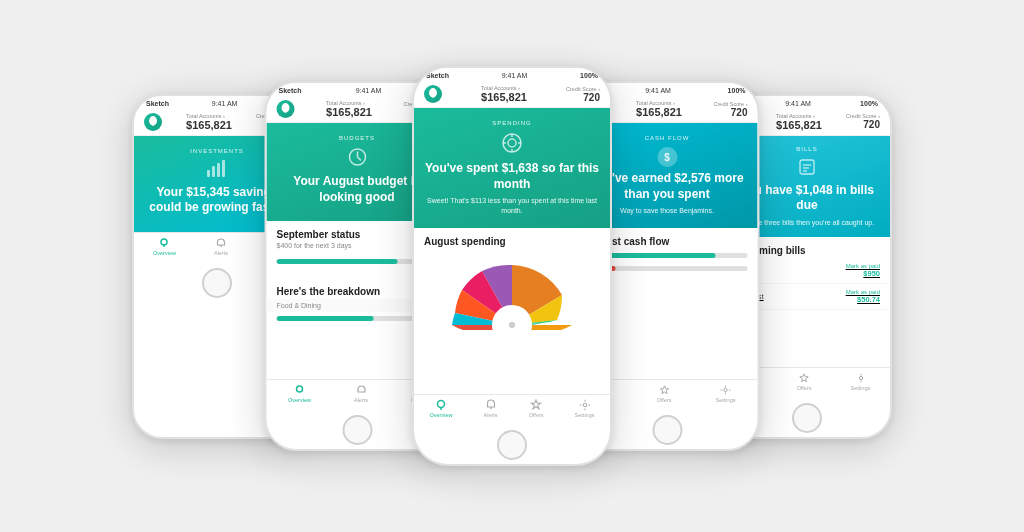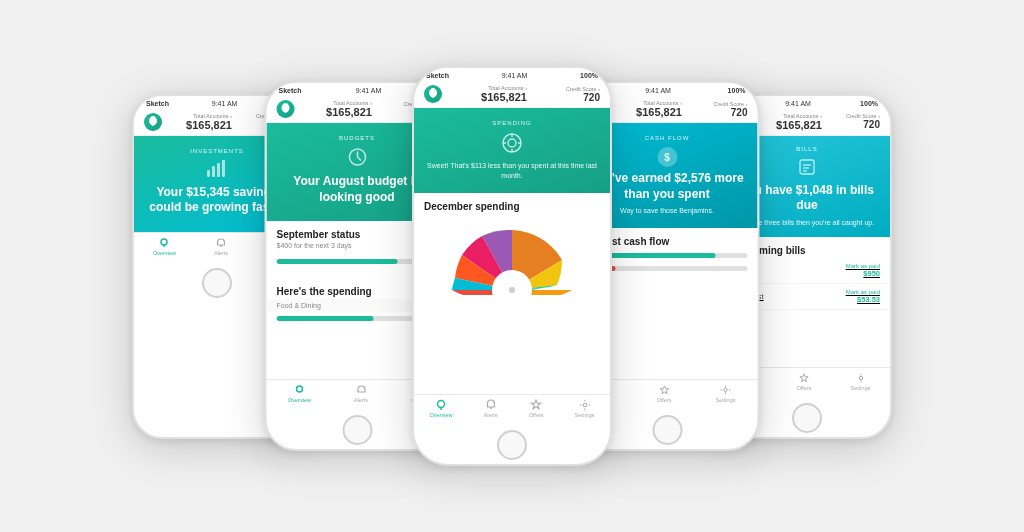--- a/index.html
+++ b/index.html
@@ -109,21 +109,21 @@
       background: linear-gradient(135deg, #1abc9c, #16a085);
       display: flex;
       align-items: center;
       justify-content: center;
       color: white;
       font-size: 8px;
     }
     .header-accounts {
       font-size: 6px;
       color: #888;
-      text-align: right;
+      text-align: left;
     }
     .header-accounts .amount {
       font-size: 11px;
       font-weight: 700;
       color: #333;
     }
     .header-credit {
       font-size: 6px;
       color: #888;
       text-align: right;
@@ -411,21 +411,21 @@
         </div>
         <div class="card-title">Your August budget is looking good</div>
       </div>
       <div class="phone-content">
         <div class="section-title">September status</div>
         <div class="section-subtitle">$400 for the next 3 days</div>
         <div class="progress-bar">
           <div class="progress-fill-green" style="width:75%;"></div>
         </div>
         <div style="font-size:6px;color:#888;text-align:right;padding:0 10px 4px;">Today</div>
-        <div class="section-title">Here's the spending</div>
+        <div class="section-title">Here's the breakdown</div>
         <div class="divider-label">Food &amp; Dining</div>
         <div class="progress-bar">
           <div class="progress-fill-green" style="width:60%;"></div>
         </div>
       </div>
       <div class="bottom-nav">
         <div class="nav-item">
           <div class="nav-icon active">
             <svg width="12" height="10" viewBox="0 0 12 10" fill="#1abc9c">
                 <circle cx="6" cy="4" r="3" fill="none" stroke="#1abc9c" stroke-width="1.5"></circle>
@@ -482,25 +482,26 @@
         <div class="card-icon">
           <svg width="22" height="22" viewBox="0 0 22 22" fill="none" stroke="rgba(255,255,255,0.8)" stroke-width="1.5">
             <circle cx="11" cy="11" r="9"></circle>
             <circle cx="11" cy="11" r="4"></circle>
             <line x1="11" y1="2" x2="11" y2="5"></line>
             <line x1="11" y1="17" x2="11" y2="20"></line>
             <line x1="2" y1="11" x2="5" y2="11"></line>
             <line x1="17" y1="11" x2="20" y2="11"></line>
           </svg>
         </div>
+        <div class="card-title">You've spent $1,638 so far this month</div>
         <div class="card-subtitle">Sweet! That's $113 less than you spent at this time last month.</div>
       </div>
 
       <div class="phone-content">
-        <div class="section-title">December spending</div>
+        <div class="section-title">August spending</div>
         <div class="pie-container">
           <svg width="130" height="75" viewBox="0 0 130 75">
 
             <path d="M65,70 A60,60 0 0,1 5,70" fill="#e74c3c"></path>
             <path d="M65,70 A60,60 0 0,0 125,70" fill="#f39c12"></path>
 
             <path d="M65,70 L65,10 A60,60 0 0,1 115,40 Z" fill="#e67e22"></path>
             <path d="M65,70 L115,40 A60,60 0 0,1 110,65 Z" fill="#f1c40f"></path>
             <path d="M65,70 L110,65 A60,60 0 0,1 95,68 Z" fill="#2ecc71"></path>
             <path d="M65,70 L95,68 A60,60 0 0,1 80,70 Z" fill="#1abc9c"></path>
@@ -669,21 +670,21 @@
           <div class="list-item-label">Rent</div>
           <div style="text-align:right;">
             <div class="list-item-action">Mark as paid</div>
             <div class="list-item-value">$950</div>
           </div>
         </div>
         <div class="list-item">
           <div class="list-item-label">Comcast</div>
           <div style="text-align:right;">
             <div class="list-item-action">Mark as paid</div>
-            <div class="list-item-value">$53.53</div>
+            <div class="list-item-value">$50.74</div>
           </div>
         </div>
       </div>
       <div class="bottom-nav">
         <div class="nav-item">
           <div class="nav-icon">
             <svg width="12" height="10" viewBox="0 0 12 10" fill="none" stroke="#aaa" stroke-width="1.2">
                 <path d="M6 1C4 1 2.5 2.5 2.5 4.5V7h7V4.5C9.5 2.5 8 1 6 1z"></path>
               </svg>
           </div>

